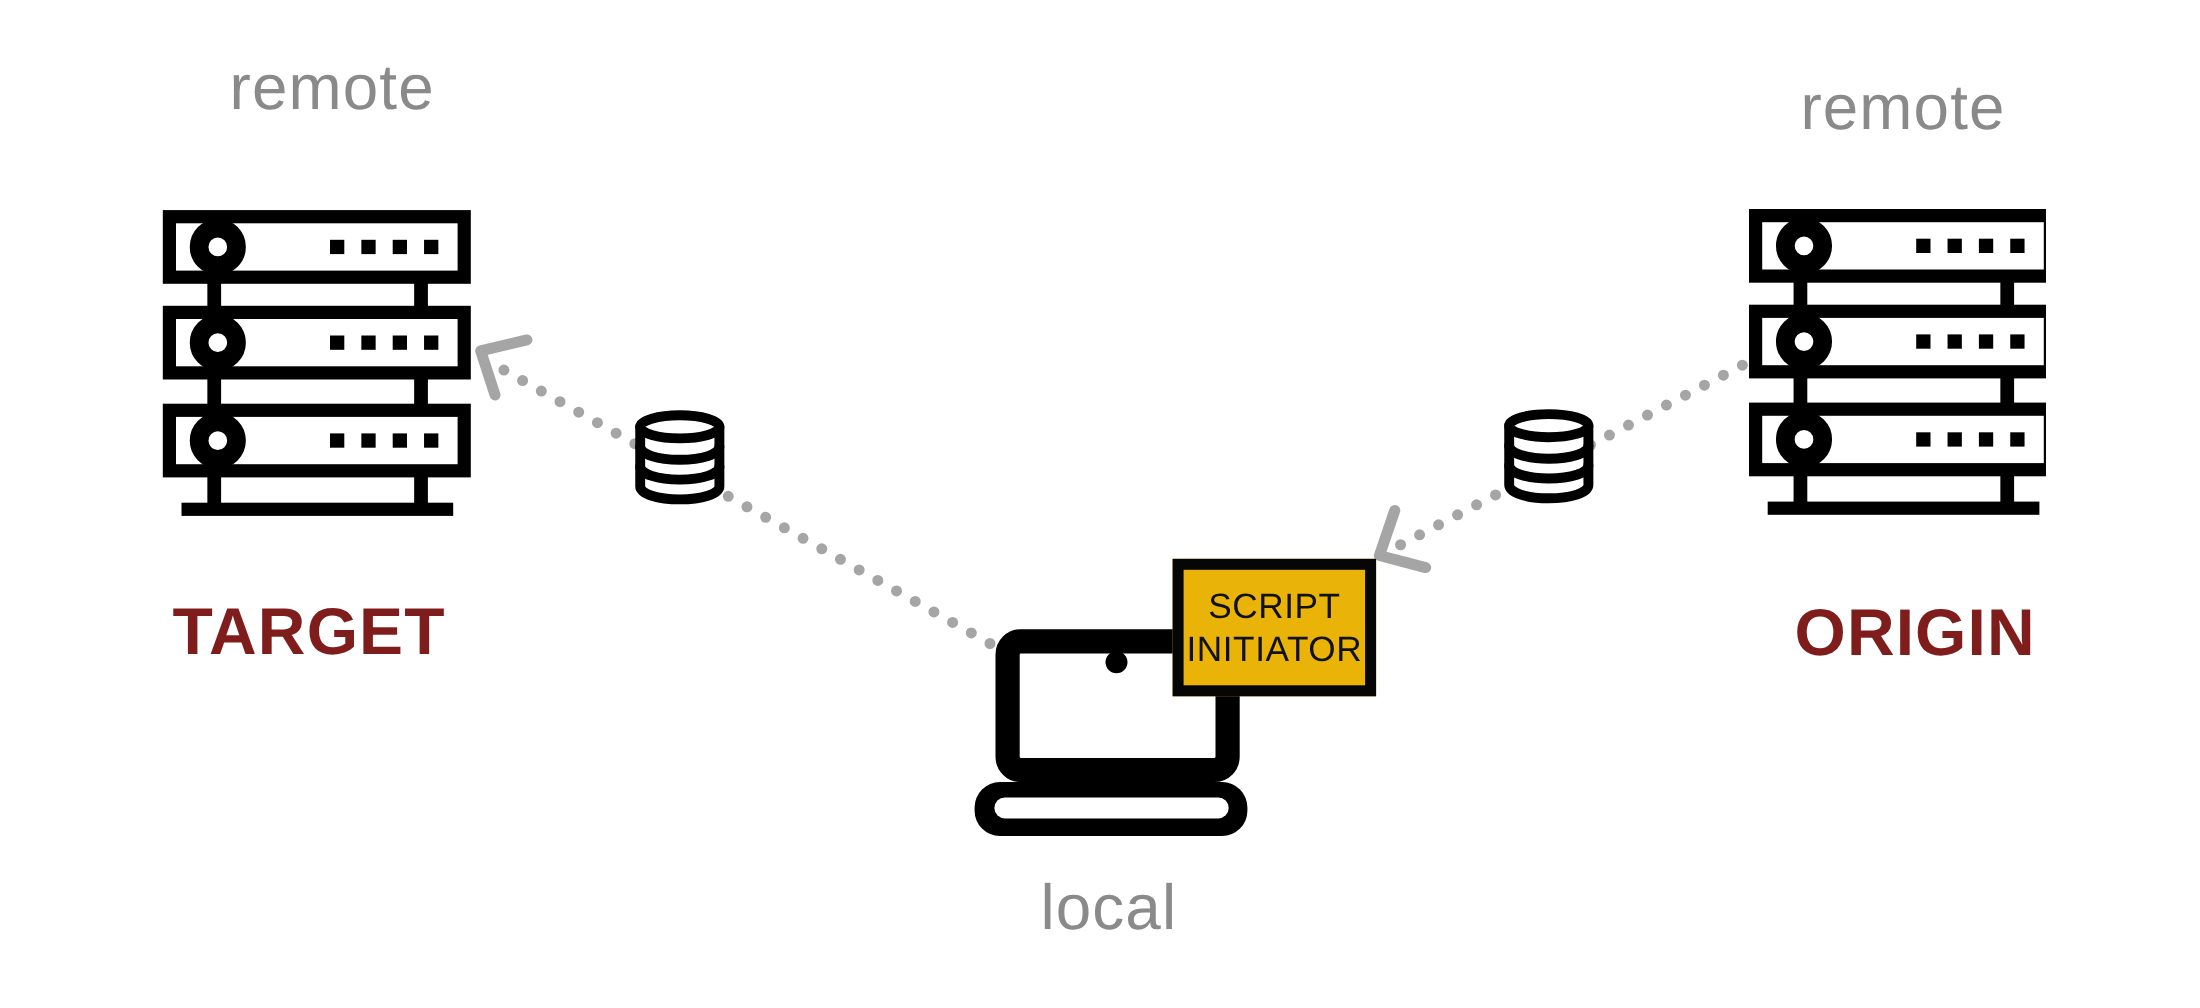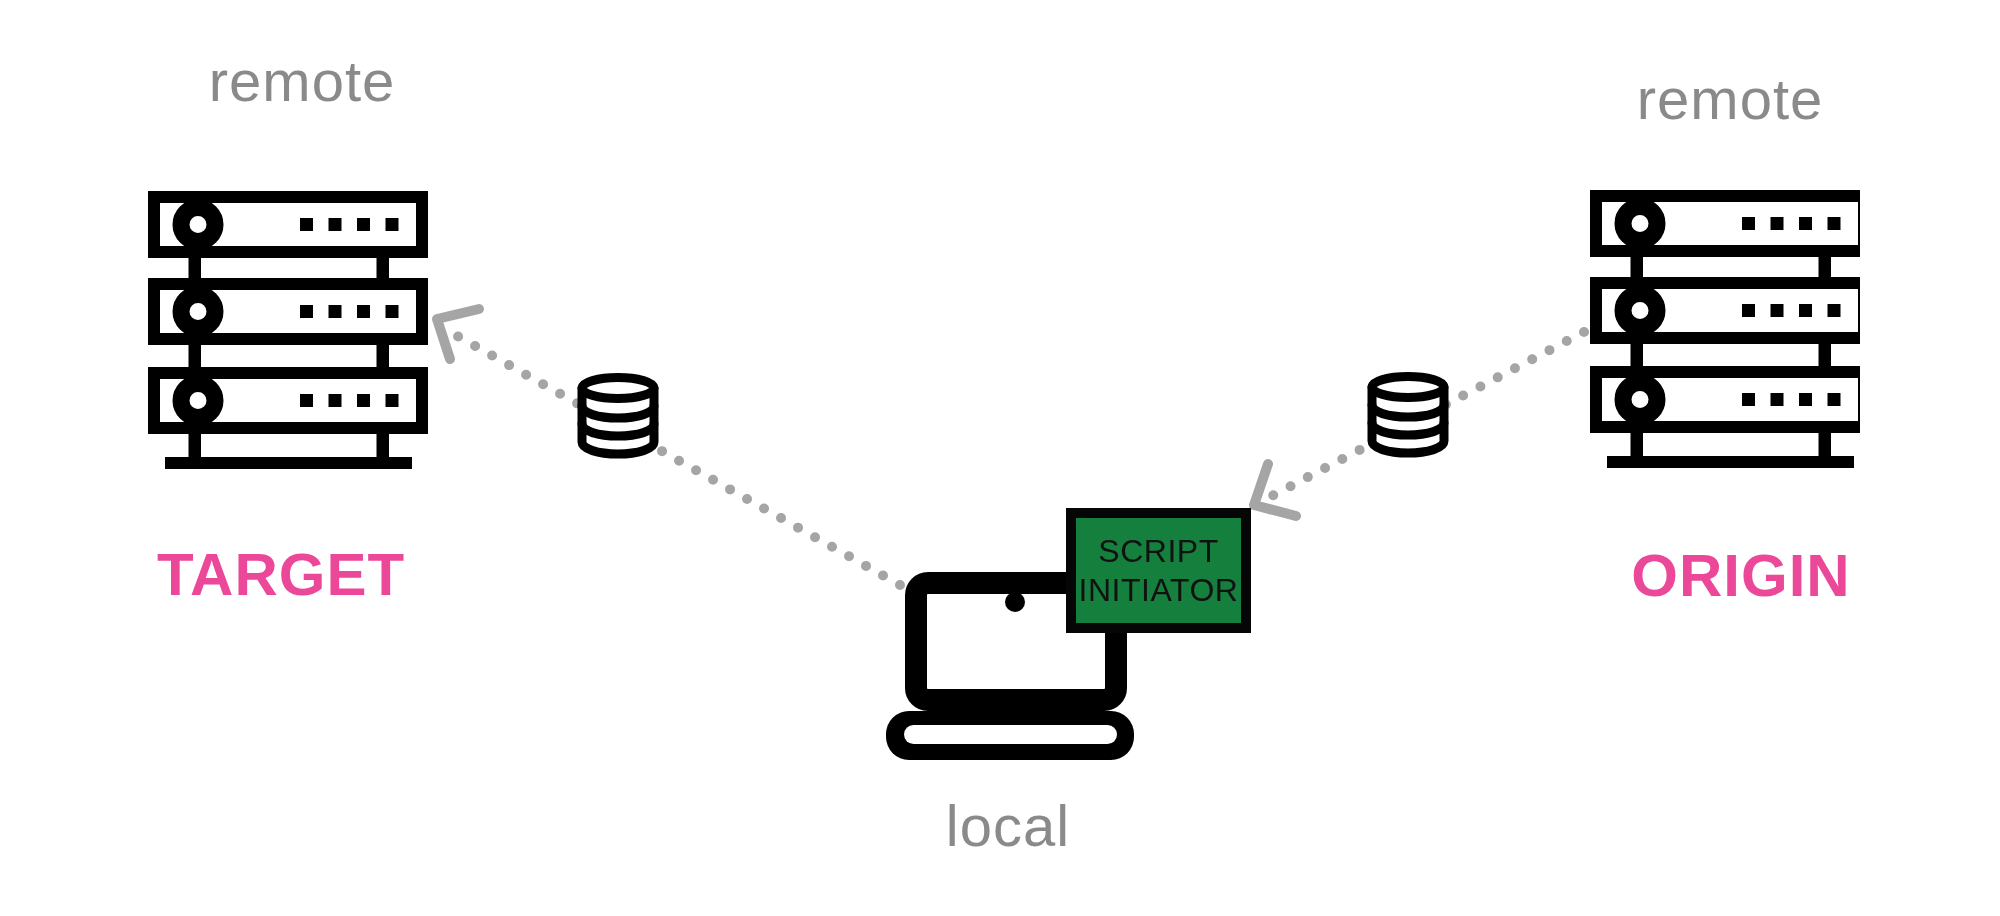--- a/index.html
+++ b/index.html
@@ -19,32 +19,32 @@
     user-select: none;
   }
   .zone-lbl {
     font-size: 58px;
     color: #8a8a8a;
     letter-spacing: 1px;
   }
   .name-lbl {
     font-size: 60px;
     font-weight: bold;
-    color: #ec4899;
+    color: #7f1d1d;
     letter-spacing: 1px;
   }
   .badge {
     position: absolute;
     left: 1066px;
     top: 508px;
     width: 185px;
     height: 125px;
     box-sizing: border-box;
     border: 10px solid #060606;
-    background: #15803d;
+    background: #eab308;
     display: flex;
     flex-direction: column;
     align-items: center;
     justify-content: center;
     font-size: 32px;
     line-height: 39px;
     color: #111111;
     letter-spacing: 0.5px;
     text-align: center;
   }

